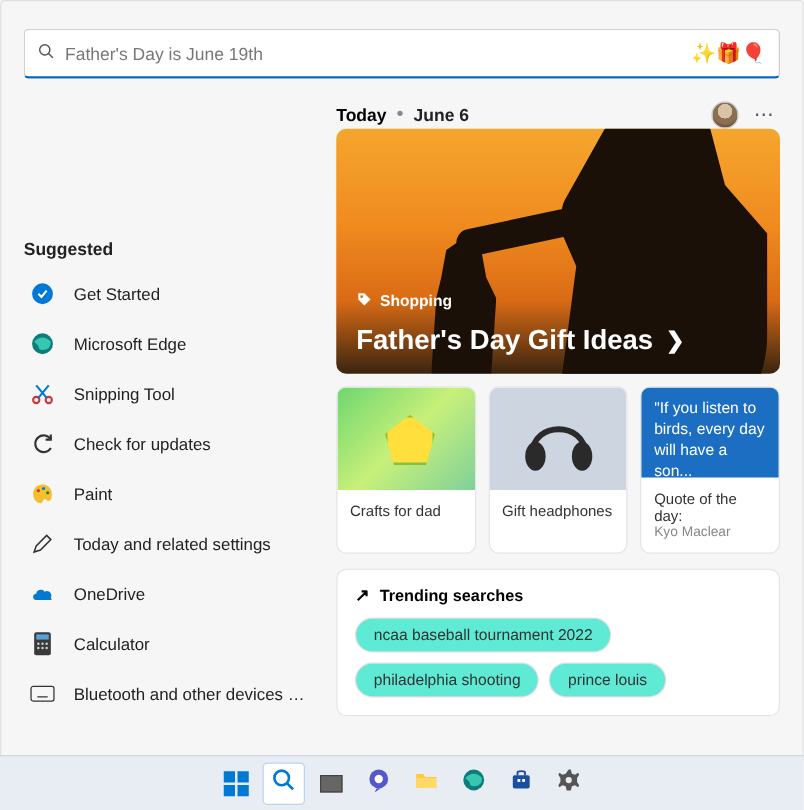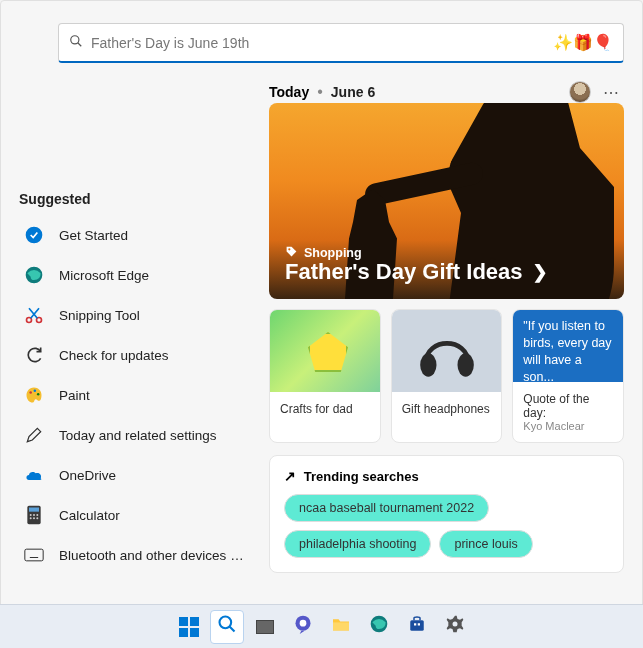--- a/index.html
+++ b/index.html
@@ -15,21 +15,20 @@
     width: 643px;
     height: 610px;
     background: #f6f6f6;
     padding: 0 18px;
     border: 1px solid #e0e0e0;
     border-radius: 4px;
   }
   .search-wrap {
     margin-top: 22px;
     position: relative;
-    margin-left: 39px;
   }
   .search-box {
     width: 100%;
     height: 40px;
     border: 1px solid #d0d0d0;
     border-radius: 4px;
     border-bottom: 2px solid #0067c0;
     background: #fff;
     display: flex;
     align-items: center;
@@ -87,21 +86,21 @@
   .silh-arm {
     position:absolute; right: 140px; top: 70px; width: 120px; height: 22px;
     background:#1a1008; border-radius: 12px; transform: rotate(-12deg);
   }
   .silh-child {
     position:absolute; left: 60px; bottom: 0; width: 80px; height: 110px;
     background:#1a1008;
     clip-path: polygon(35% 10%, 55% 0%, 70% 10%, 75% 30%, 85% 45%, 80% 100%, 20% 100%, 25% 45%, 30% 30%);
   }
   .hero-tag {
-    position:absolute; left: 16px; bottom: 38px;
+    position:absolute; left: 16px; bottom: 50px;
     display:flex; align-items:center; gap:6px;
     color:#fff; font-size:12.5px; font-weight:600;
   }
   .hero-title {
     position:absolute; left:16px; bottom:14px;
     color:#fff; font-size:22px; font-weight:600;
     display:flex; align-items:center; gap:10px;
   }
   .hero-chevron { font-size:18px; }
   .cards { display:flex; gap:10px; margin-top:10px; }

